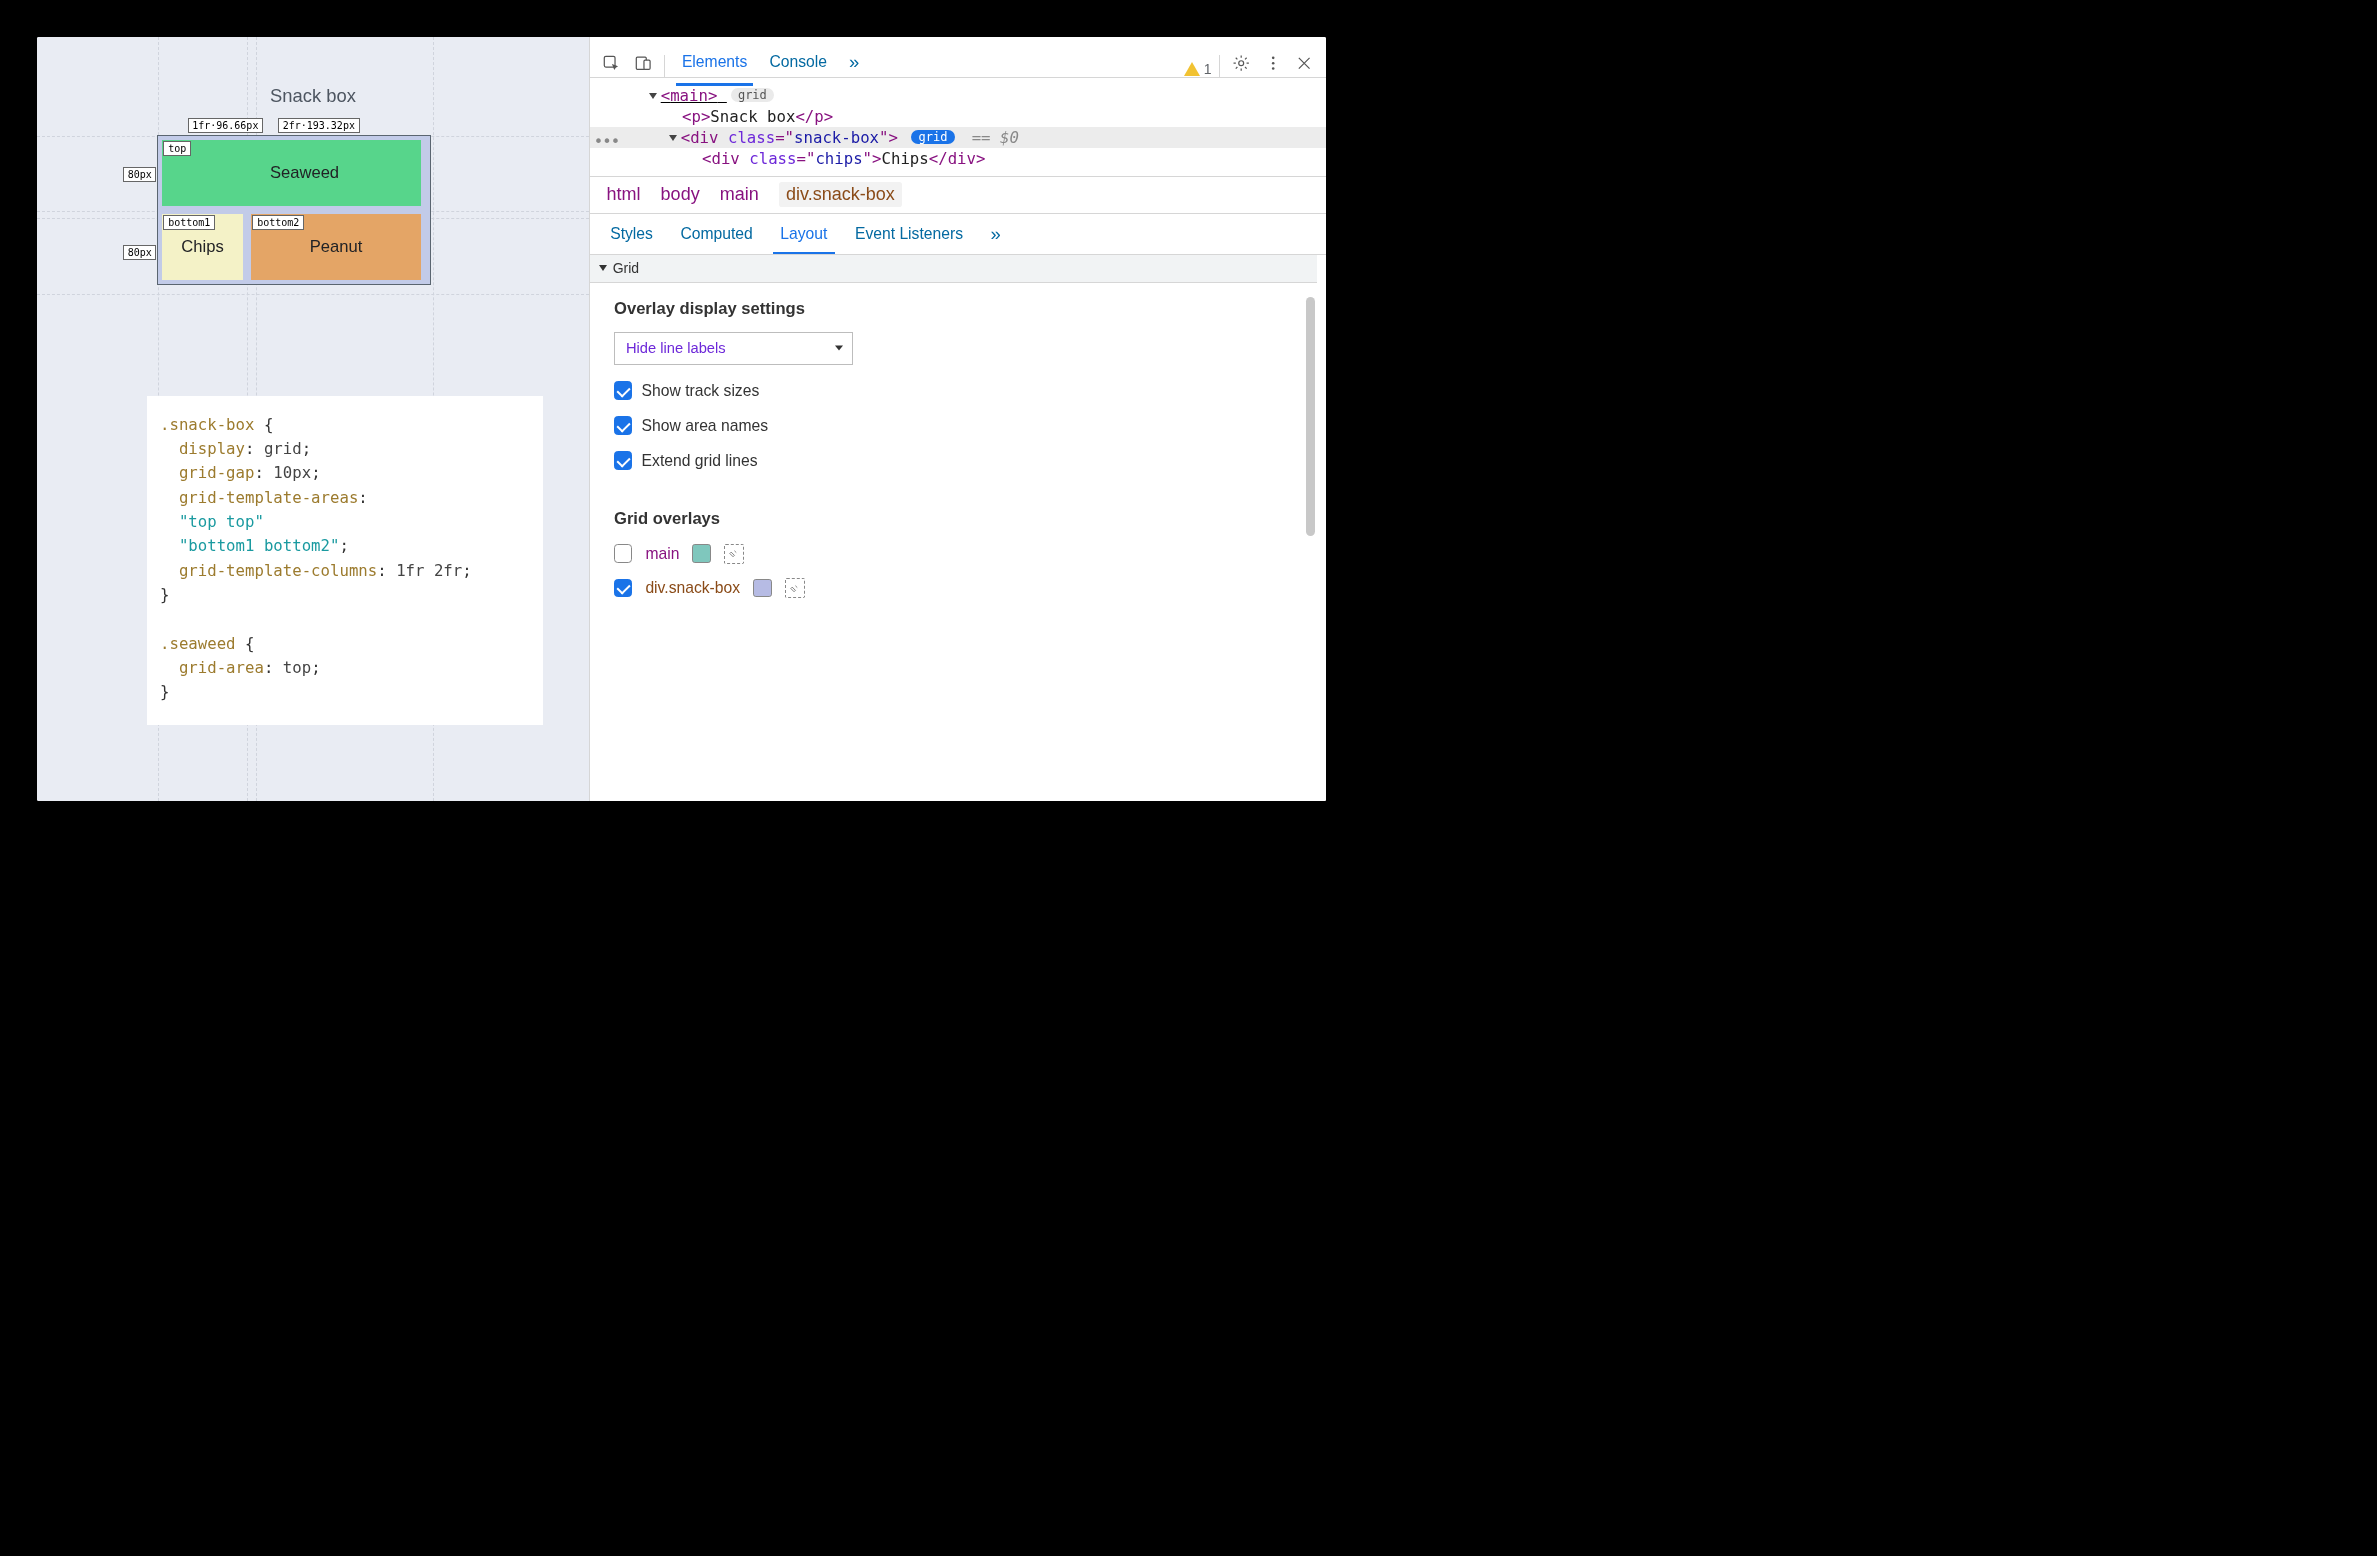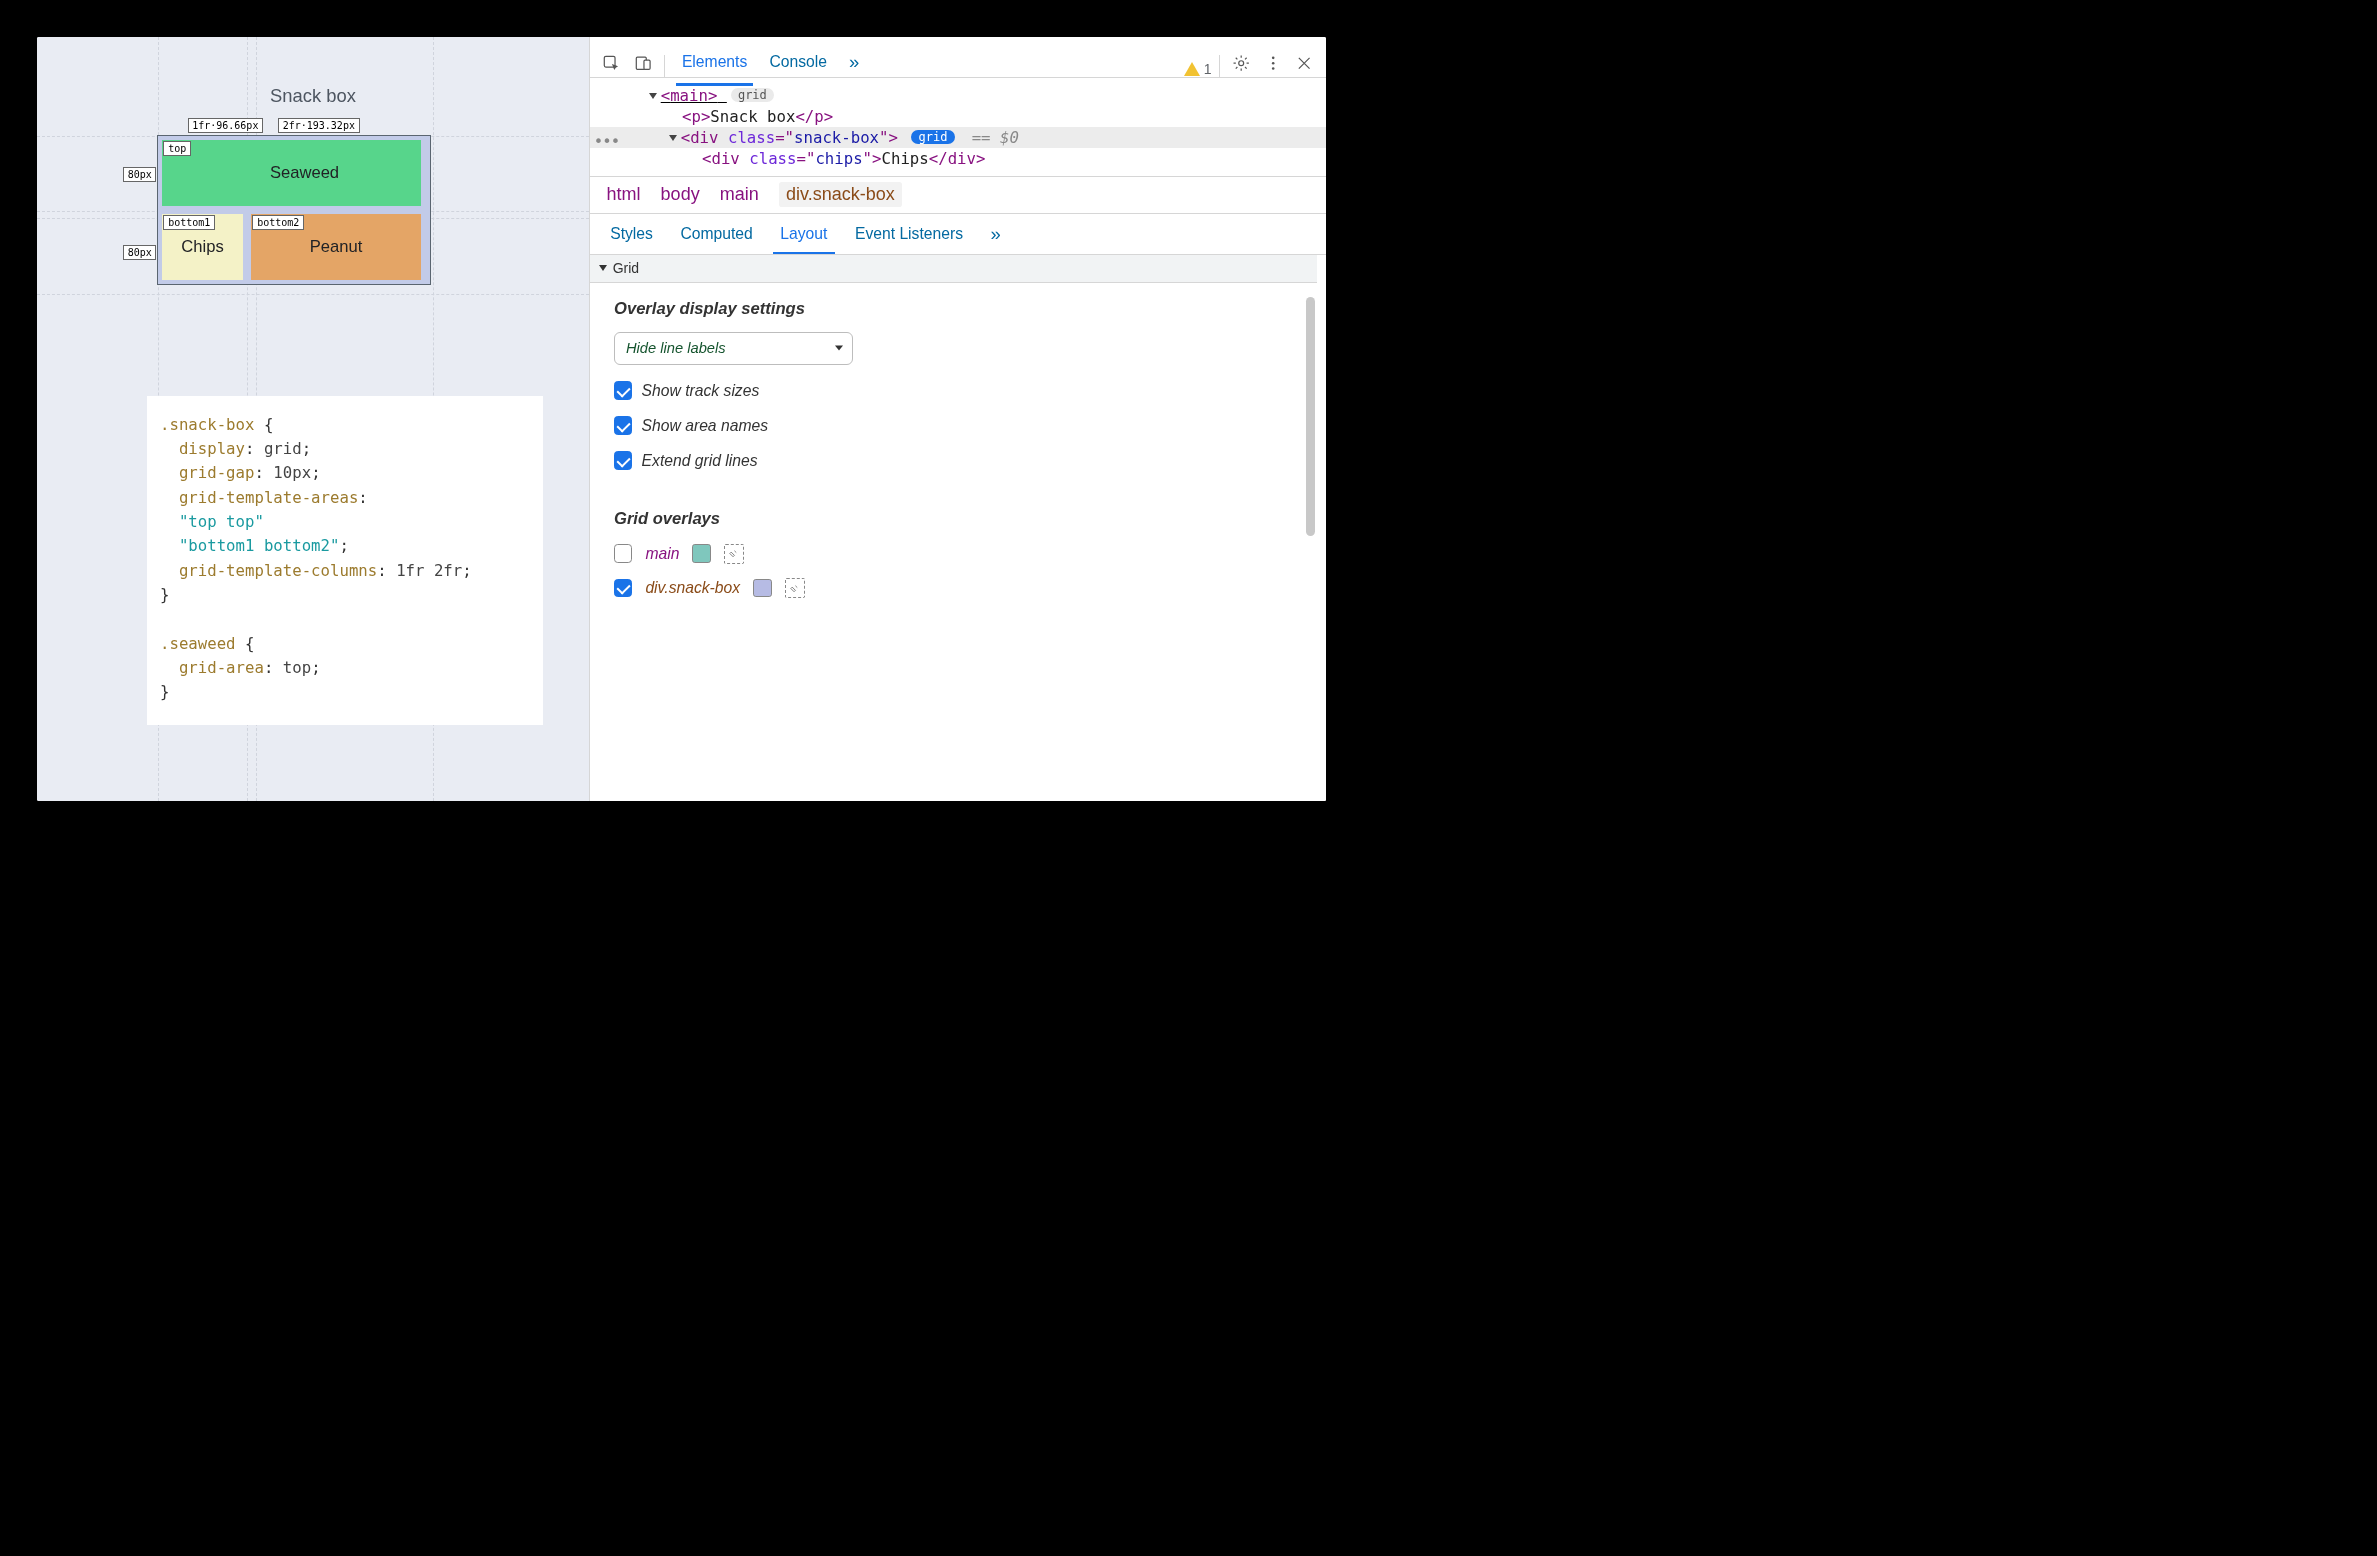--- a/index.html
+++ b/index.html
@@ -263,30 +263,30 @@
     font-size: 14px;
     color: #333;
     display: flex; align-items: center; gap: 5.5px;
   }
   .section-head .caret {
     width: 0; height: 0;
     border-left: 4.6px solid transparent;
     border-right: 4.6px solid transparent;
     border-top: 6.4px solid #333;
   }
-  .panel-body { padding: 16.6px 24px; font-size: 15.7px; color: #333; font-style: italic; }
+  .panel-body { padding: 16.6px 24px; font-size: 15.7px; color: #333; }
   .panel-body h4 { margin: 0 0 13px; font-size: 16.6px; font-weight: 600; }
 
   .select {
     border: 0.9px solid #bdbdbd;
-    border-radius: 6px;
+    border-radius: 0;
     padding: 7.4px 29.5px 7.4px 11px;
     width: 239px;
     background: #fff;
-    color: #14532d;
+    color: #6d28d9;
     position: relative;
     font-size: 14.7px;
   }
   .select::after {
     content: "";
     position: absolute; right: 9.2px; top: 50%;
     width: 0; height: 0;
     border-left: 4.6px solid transparent;
     border-right: 4.6px solid transparent;
     border-top: 5.5px solid #333;

